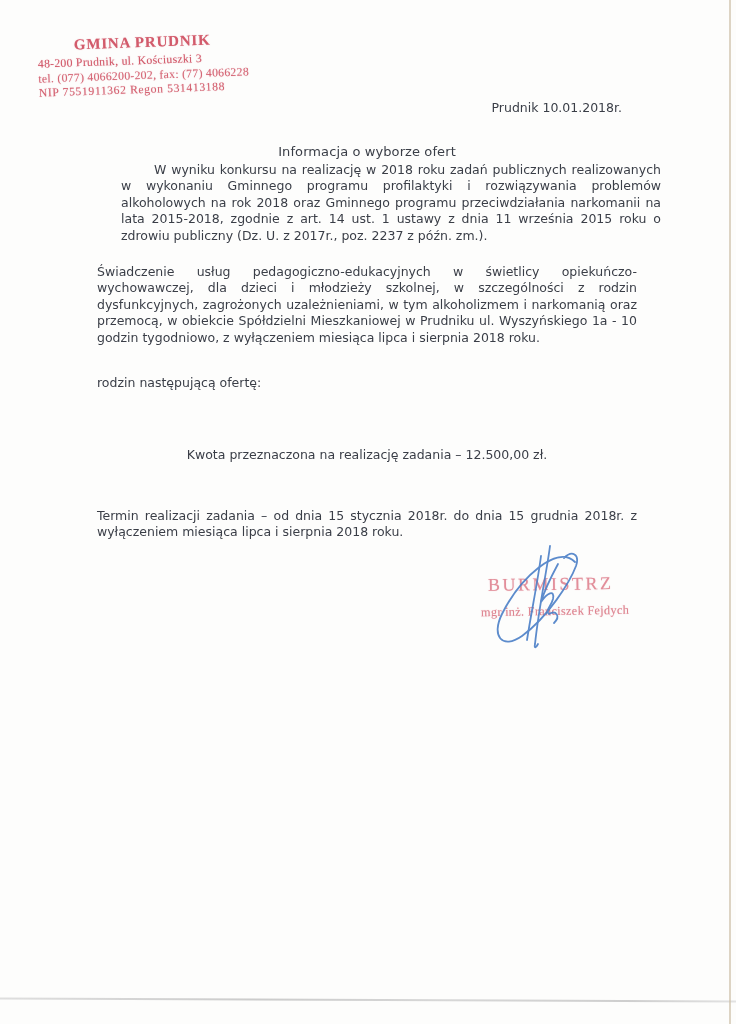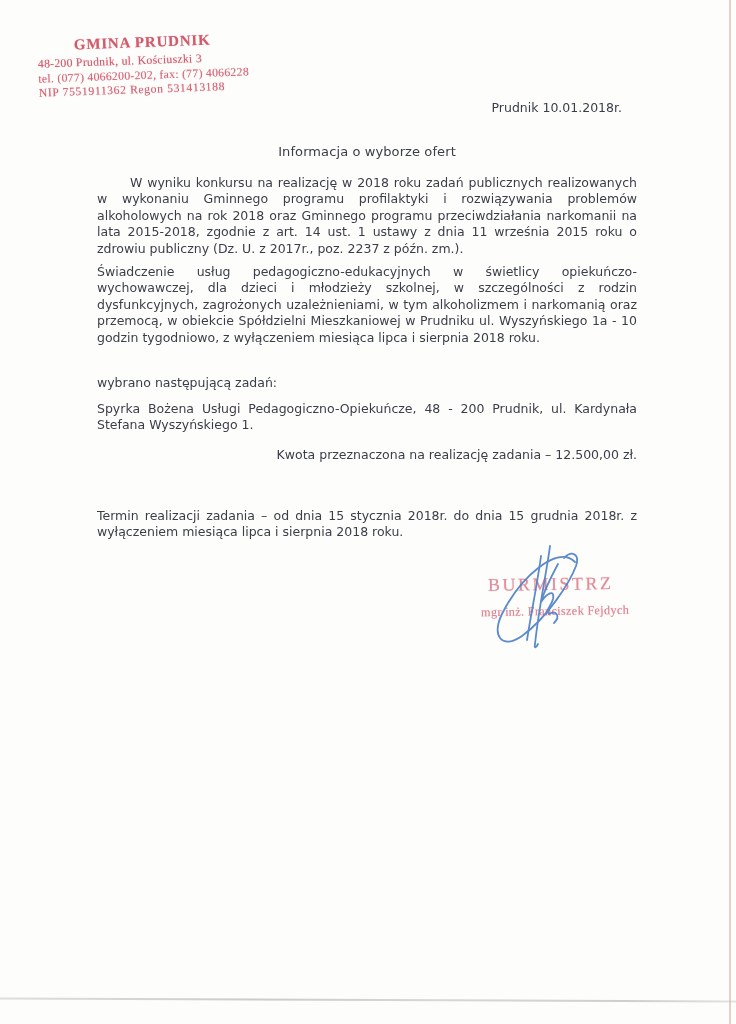--- a/index.html
+++ b/index.html
@@ -56,25 +56,25 @@
     padding-right: 15px;
     box-sizing: border-box;
   }
   .doc-title {
     top: 144px;
     text-align: center;
     font-weight: normal;
     font-size: 13px;
     letter-spacing: 0.1px;
   }
-  .intro { top: 175px; text-indent: 33px; }
+  .intro { top: 162px; text-indent: 33px; margin-left: 24px; }
   .task  { top: 264px; }
   .selected-label { top: 375px; text-align: left; }
   .offer { top: 401px; }
-  .amount { top: 447px; text-align: right; }
+  .amount { top: 447px; text-align: center; }
   .term { top: 508px; }
 
   
   .sig-role {
     position: absolute;
     left: 488px;
     top: 574px;
     width: 120px;
     font-family: "Liberation Serif", serif;
     font-size: 18px;
@@ -140,23 +140,22 @@
   <div class="col date-line">Prudnik 10.01.2018r.</div>
 
   <div class="col doc-title">Informacja o wyborze ofert</div>
 
   <p class="col intro">W wyniku konkursu na realizację w 2018 roku zadań publicznych realizowanych w wykonaniu Gminnego programu profilaktyki i rozwiązywania problemów alkoholowych na rok 2018 oraz Gminnego programu przeciwdziałania narkomanii na lata 2015-2018, zgodnie z art. 14 ust. 1 ustawy z dnia 11 września 2015 roku o zdrowiu publiczny (Dz. U. z 2017r., poz. 2237 z późn. zm.).</p>
 
   <div class="col task">
     <div>Świadczenie usług pedagogiczno-edukacyjnych w świetlicy opiekuńczo-wychowawczej, dla dzieci i młodzieży szkolnej, w szczególności z rodzin dysfunkcyjnych, zagrożonych uzależnieniami, w tym alkoholizmem i narkomanią oraz przemocą, w obiekcie Spółdzielni Mieszkaniowej w Prudniku ul. Wyszyńskiego 1a - 10 godzin tygodniowo, z wyłączeniem miesiąca lipca i sierpnia 2018 roku.</div>
   </div>
 
-  <div class="col selected-label">wybrano następującą zadań:</div>
+  <div class="col selected-label">rodzin następującą ofertę:</div>
 
-  <p class="col offer">Spyrka Bożena Usługi Pedagogiczno-Opiekuńcze, 48 - 200 Prudnik, ul. Kardynała Stefana Wyszyńskiego 1.</p>
 
   <p class="col amount">Kwota przeznaczona na realizację zadania – 12.500,00 zł.</p>
 
   <p class="col term">Termin realizacji zadania – od dnia 15 stycznia 2018r. do dnia 15 grudnia 2018r. z wyłączeniem miesiąca lipca i sierpnia 2018 roku.</p>
 
   <div class="sig-role">BURMISTRZ</div>
   <div class="sig-name">mgr inż. Franciszek Fejdych</div>
 
   <svg class="sig-ink" viewBox="0 0 145 115" xmlns="http://www.w3.org/2000/svg">
     <g fill="none" stroke="#4b7fc7" stroke-width="1.8" stroke-linecap="round" opacity="0.9">

